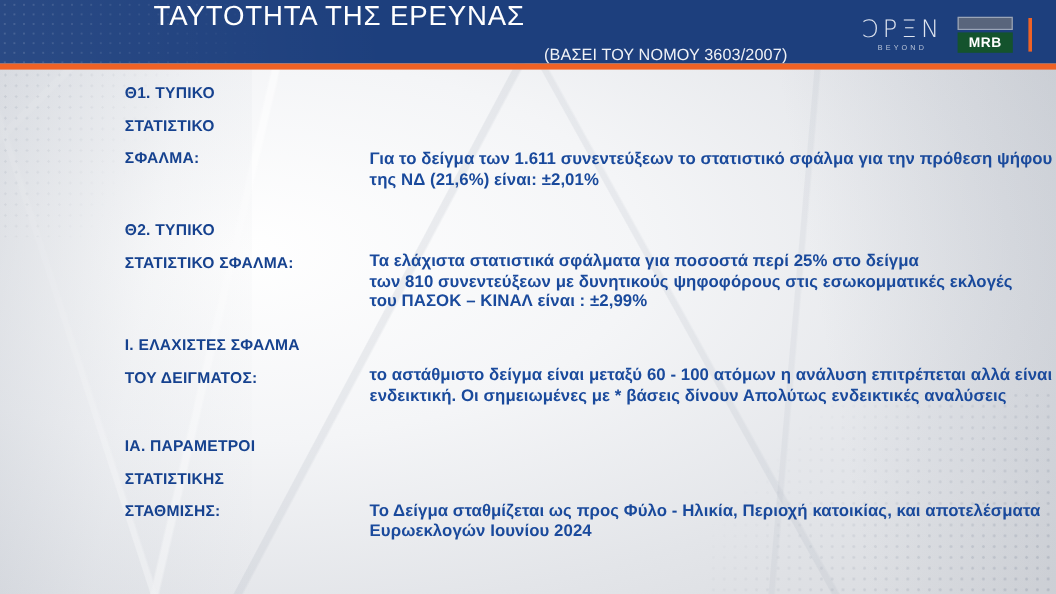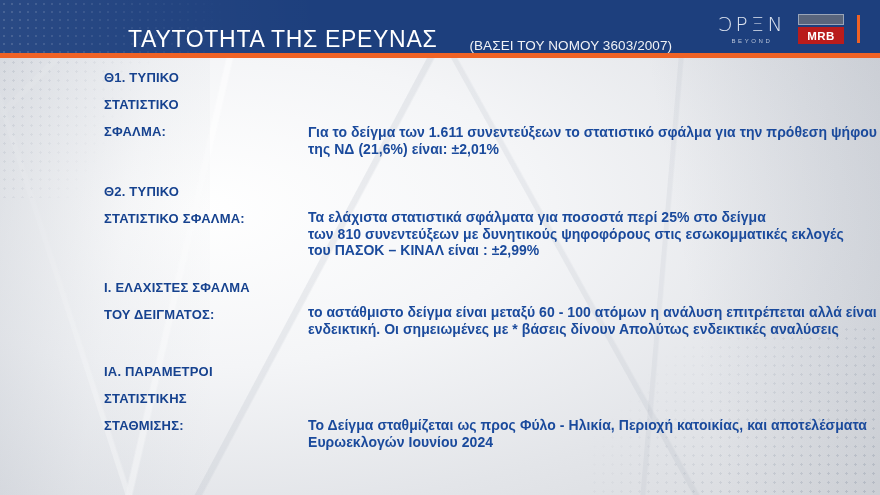--- a/index.html
+++ b/index.html
@@ -88,22 +88,22 @@
     position: absolute;
     left: 0; top: 53px;
     width: 880px; height: 5px;
     background: #ef6225;
   }
   .title-wrap {
     position: absolute;
     left: 128px; top: 0;
     height: 53px;
     display: flex;
-    align-items: flex-end;
-    gap: 32px;
+    align-items: flex-start;
+    gap: 16px;
   }
   .title {
     color: #ffffff;
     font-size: 23px;
     font-weight: 400;
     letter-spacing: .7px;
     white-space: nowrap;
   }
   .subtitle {
     color: #f0f2f6;
@@ -147,21 +147,21 @@
   }
   .logo-mrb-bar {
     height: 11px;
     background: #59657c;
     border: 1px solid #9aa5b8;
     box-sizing: border-box;
   }
   .logo-mrb-box {
     margin-top: 2px;
     height: 17px;
-    background: #b91c1c;
+    background: #14532d;
     color: #ffffff;
     font-size: 11.5px;
     font-weight: 700;
     letter-spacing: .4px;
     display: flex;
     align-items: center;
     justify-content: center;
   }
   .logo-tick {
     position: absolute;

